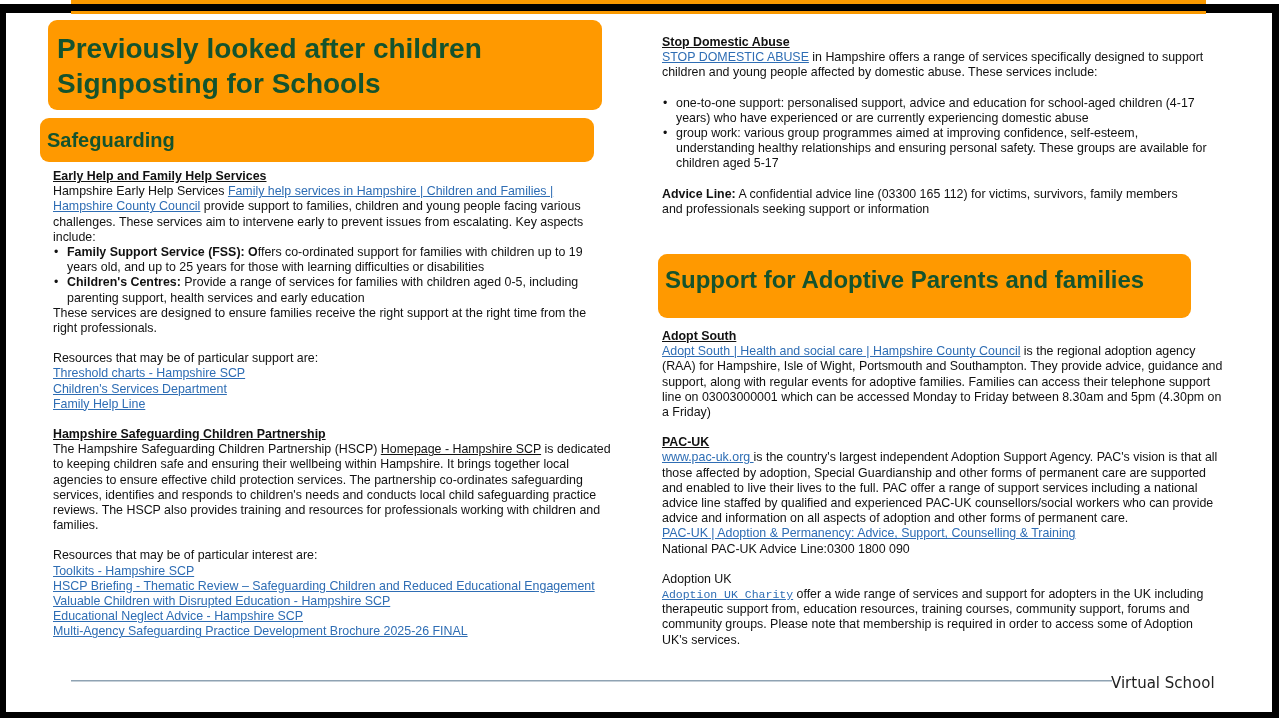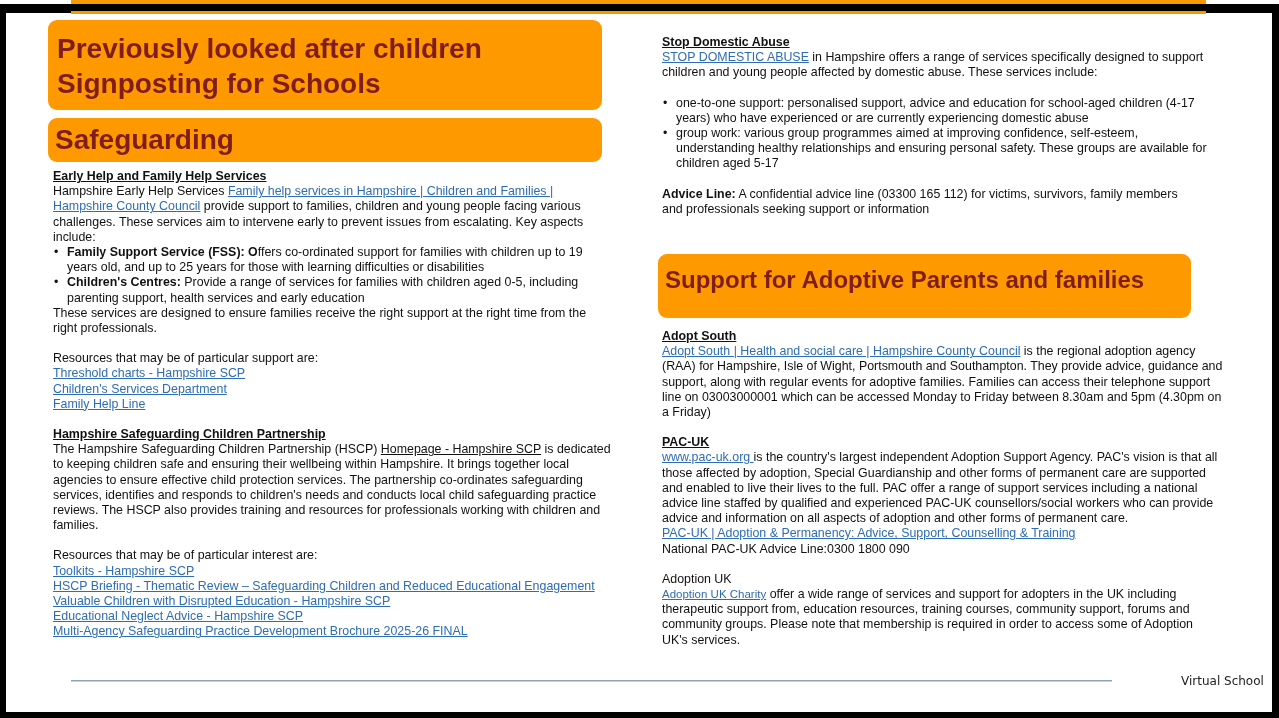--- a/index.html
+++ b/index.html
@@ -11,44 +11,44 @@
   }
   .frame-top { position: absolute; left: 0; top: 4px; width: 1272px; height: 9px; background: #000; }
   .frame-left { position: absolute; left: 0; top: 4px; width: 6px; height: 714px; background: #000; }
   .frame-right { position: absolute; left: 1272px; top: 4px; width: 7px; height: 714px; background: #000; }
   .frame-bottom { position: absolute; left: 0; top: 712px; width: 1279px; height: 6px; background: #000; }
   .orange-bar { position: absolute; left: 71px; top: 0; width: 1135px; height: 14px; background: #F99900; }
   .orange-bar .inner { position: absolute; left: 0; top: 4px; width: 100%; height: 9px; background: #000; }
   .orange-bar .lower { position: absolute; left: 0; top: 11px; width: 100%; height: 3px; background: #F99900; }
 
   .banner {
-    position: absolute; background: #FF9900; color: #7f1d1d; font-weight: bold;
+    position: absolute; background: #FF9900; color: #14532d; font-weight: bold;
     border-radius: 9px; box-sizing: border-box;
   }
   .title-banner { left: 48px; top: 20px; width: 554px; height: 90px; padding: 11px 10px 0 9px; font-size: 28px; line-height: 35px; }
-  .safe-banner { left: 48px; top: 118px; width: 554px; height: 44px; padding: 8px 7px; font-size: 28px; line-height: 28px; }
+  .safe-banner { left: 40px; top: 118px; width: 554px; height: 44px; padding: 8px 7px; font-size: 20px; line-height: 28px; }
   .adopt-banner { left: 658px; top: 254px; width: 533px; height: 64px; padding: 11px 7px; font-size: 24px; line-height: 30px; }
 
   .col { position: absolute; font-size: 12.4px; line-height: 15.2px; }
   .col-left { left: 53px; top: 169px; width: 560px; }
   .col-right { left: 662px; top: 35px; width: 565px; }
 
   .h { font-weight: bold; text-decoration: underline; }
   .h-plain { font-weight: normal; }
   a, .link { color: #2E6DB4; text-decoration: underline; cursor: pointer; }
   .link-dark { color: #111; text-decoration: underline; }
   ul { margin: 0; padding: 0; list-style: none; }
   ul li { position: relative; padding-left: 14px; }
   ul li::before { content: "•"; position: absolute; left: 1px; top: 0; }
   .b { font-weight: bold; }
   .gap { height: 15px; }
-  .small-link { font-size: 11.5px; }
+  .small-link { font-size: 11.5px; font-family: Liberation Mono, monospace; }
 
   .footer-line { position: absolute; left: 71px; top: 680px; width: 1041px; height: 1px; background: #8FA3B3; border-bottom: 1px solid #C6D0D8; }
-  .footer-text { position: absolute; left: 1181px; top: 674px; font-size: 12px; color: #222; font-family: "DejaVu Sans", sans-serif; text-align: center; }
+  .footer-text { position: absolute; left: 1111px; top: 674px; font-size: 15px; color: #222; font-family: "DejaVu Sans", sans-serif; text-align: center; }
 </style>
 </head>
 <body>
 
 <div class="frame-top"></div>
 <div class="frame-left"></div>
 <div class="frame-right"></div>
 <div class="frame-bottom"></div>
 <div class="orange-bar">
   <div class="inner"></div>

